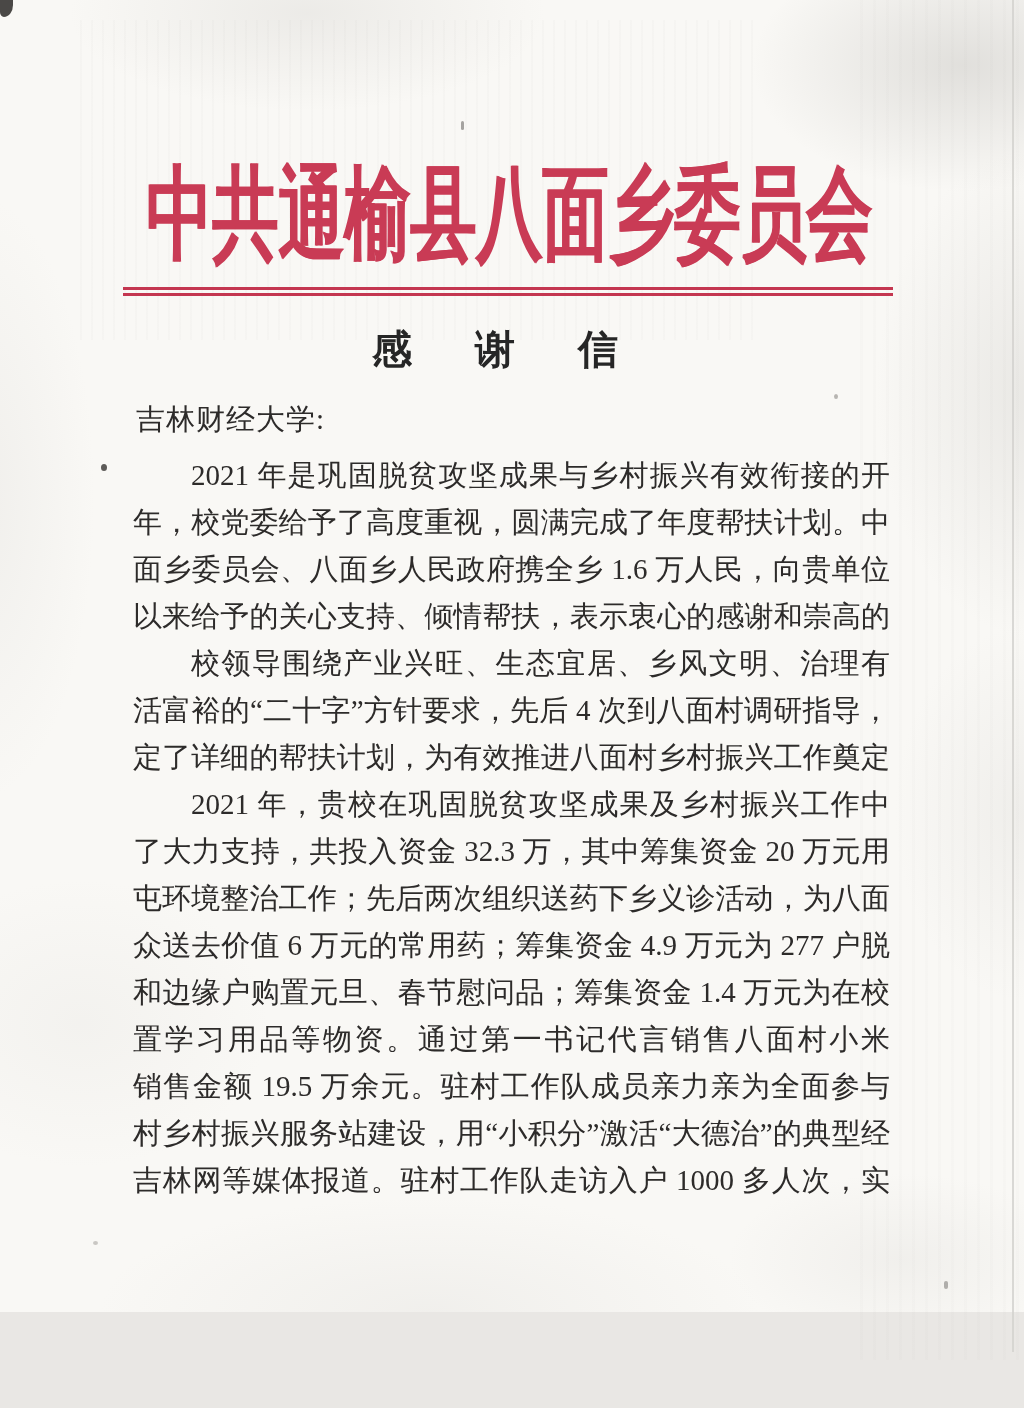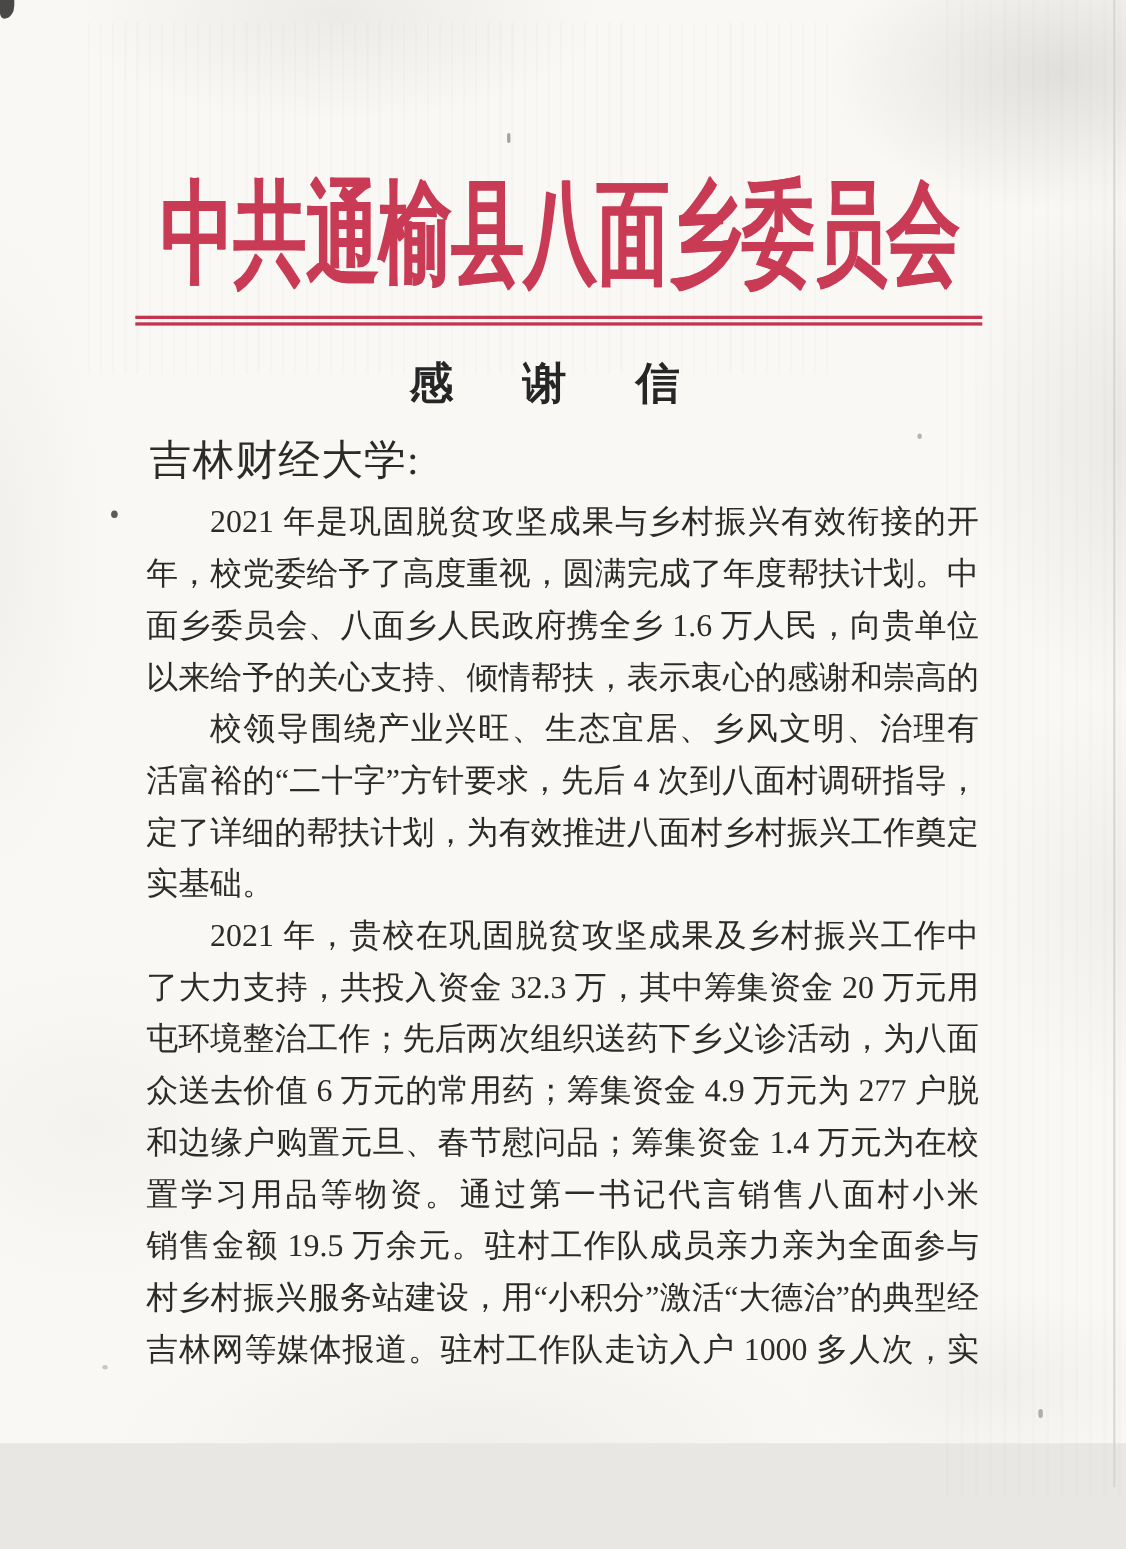--- a/index.html
+++ b/index.html
@@ -66,21 +66,21 @@
     border-bottom:3px solid #c43650;
   }
   .letter-title{
     position:absolute;left:372px;top:326px;
     font-family:"Liberation Sans","DejaVu Sans",sans-serif;
     font-weight:700;font-size:40px;line-height:1.15;color:#262626;
     letter-spacing:63px;white-space:nowrap;
   }
   .salutation{
     position:absolute;left:136px;top:400px;
-    font-size:38px;line-height:38px;color:#2d2b2a;letter-spacing:1px;
+    font-size:29px;line-height:38px;color:#2d2b2a;letter-spacing:1px;
   }
   .paragraphs{
     position:absolute;left:133px;top:452px;width:757px;
   }
   .line{
     height:47px;line-height:47px;font-size:29px;
     text-align:justify;text-align-last:justify;
     color:#2d2b2a;white-space:normal;overflow:hidden;
   }
   .line.no-fill{text-align-last:left;}
@@ -112,21 +112,20 @@
   <div class="salutation">吉林财经大学:</div>
 
   <div class="paragraphs">
       <div class="line first">2021 年是巩固脱贫攻坚成果与乡村振兴有效衔接的开局之</div>
       <div class="line">年，校党委给予了高度重视，圆满完成了年度帮扶计划。中共八</div>
       <div class="line">面乡委员会、八面乡人民政府携全乡 1.6 万人民，向贵单位一直</div>
       <div class="line">以来给予的关心支持、倾情帮扶，表示衷心的感谢和崇高的敬意！</div>
       <div class="line first">校领导围绕产业兴旺、生态宜居、乡风文明、治理有效、生</div>
       <div class="line">活富裕的“二十字”方针要求，先后 4 次到八面村调研指导，并制</div>
       <div class="line">定了详细的帮扶计划，为有效推进八面村乡村振兴工作奠定了坚</div>
-      <div class="line no-fill">实基础。</div>
       <div class="line first">2021 年，贵校在巩固脱贫攻坚成果及乡村振兴工作中给予</div>
       <div class="line">了大力支持，共投入资金 32.3 万，其中筹集资金 20 万元用于村</div>
       <div class="line">屯环境整治工作；先后两次组织送药下乡义诊活动，为八面村群</div>
       <div class="line">众送去价值 6 万元的常用药；筹集资金 4.9 万元为 277 户脱贫户</div>
       <div class="line">和边缘户购置元旦、春节慰问品；筹集资金 1.4 万元为在校生购</div>
       <div class="line">置学习用品等物资。通过第一书记代言销售八面村小米 3688 箱，</div>
       <div class="line">销售金额 19.5 万余元。驻村工作队成员亲力亲为全面参与八面</div>
       <div class="line">村乡村振兴服务站建设，用“小积分”激活“大德治”的典型经验在</div>
       <div class="line">吉林网等媒体报道。驻村工作队走访入户 1000 多人次，实现了</div>
     </div>

